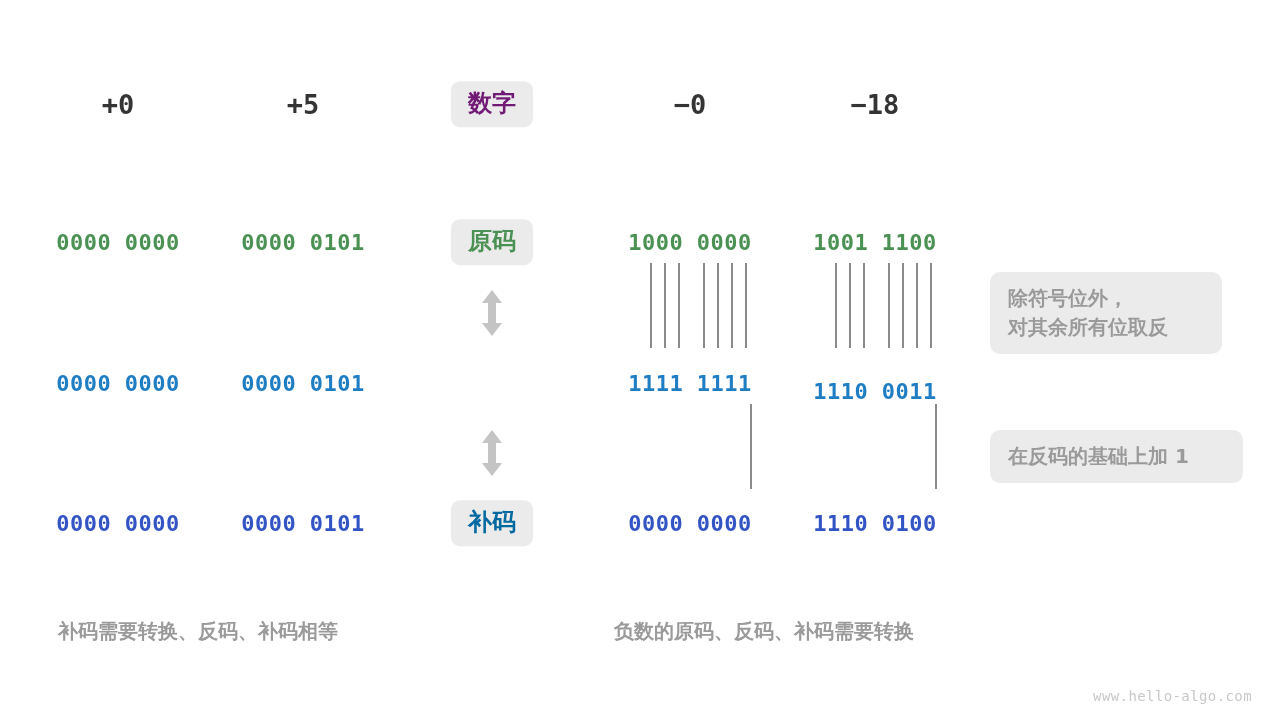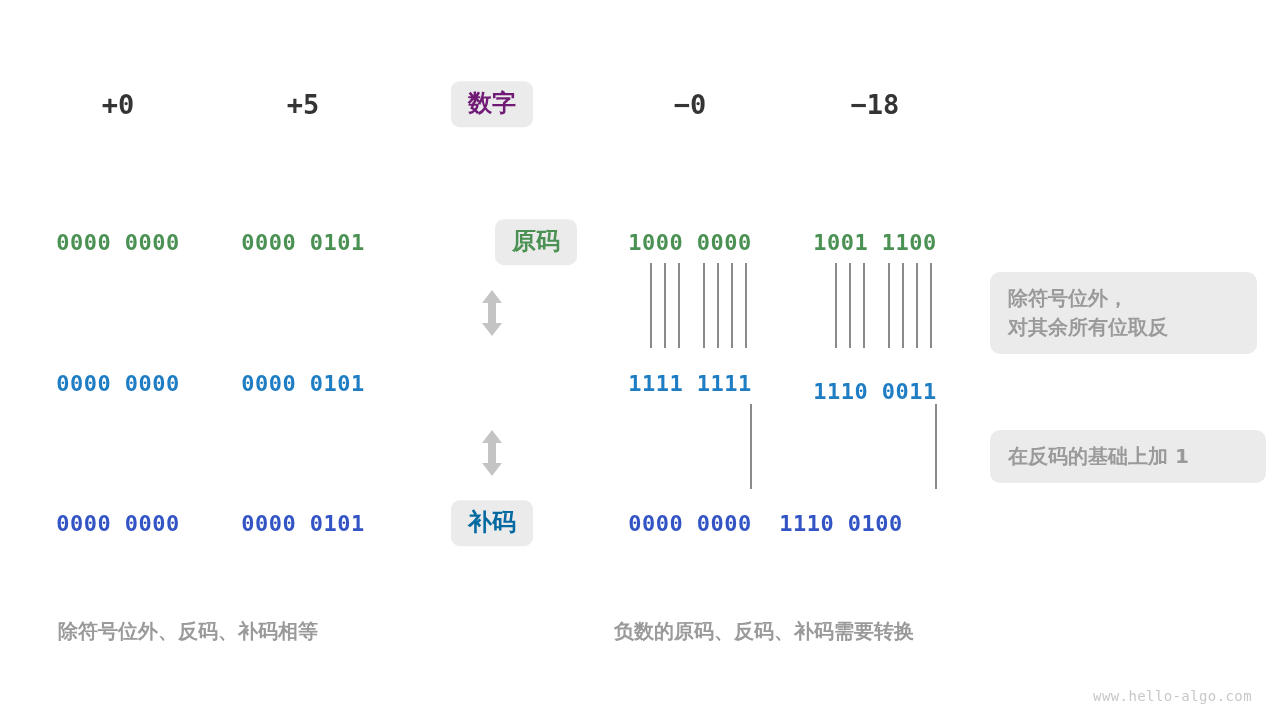--- a/index.html
+++ b/index.html
@@ -126,21 +126,21 @@
   <div class="badge dark" style="left:492px; top:104px;">数字</div>
 
   <div class="cell hdr-num" style="left:690px; top:104px;">−0</div>
 
   <div class="cell hdr-num" style="left:875px; top:104px;">−18</div>
 
   <div class="cell bits green" style="left:118px; top:242px;">0000 0000</div>
 
   <div class="cell bits green" style="left:303px; top:242px;">0000 0101</div>
 
-  <div class="badge green" style="left:492px; top:242px;margin-left:44px;">原码</div>
+  <div class="badge green" style="left:492px; top:242px;">原码</div>
 
   <div class="cell bits green" style="left:690px; top:242px;">1000 0000</div>
 
   <div class="cell bits green" style="left:875px; top:242px;">1001 1100</div>
 
   <div class="cell bits blue" style="left:118px; top:383px;">0000 0000</div>
 
   <div class="cell bits blue" style="left:303px; top:383px;">0000 0101</div>
 
 
@@ -149,21 +149,21 @@
   <div class="cell bits blue" style="left:875px; top:391px;">1110 0011</div>
 
   <div class="cell bits indigo" style="left:118px; top:523px;">0000 0000</div>
 
   <div class="cell bits indigo" style="left:303px; top:523px;">0000 0101</div>
 
   <div class="badge indigo" style="left:492px; top:523px;">补码</div>
 
   <div class="cell bits indigo" style="left:690px; top:523px;">0000 0000</div>
 
-  <div class="cell bits indigo" style="left:841px; top:523px;">1110 0100</div>
+  <div class="cell bits indigo" style="left:875px; top:523px;">1110 0100</div>
 
   <div class="dbl-arrow" style="left:492px; top:313px;">
     <svg viewBox="0 0 26 50" xmlns="http://www.w3.org/2000/svg">
       <path d="M13 2 L23 15 L17 15 L17 35 L23 35 L13 48 L3 35 L9 35 L9 15 L3 15 Z" fill="#c4c4c4"></path>
     </svg>
   </div>
 
   <div class="dbl-arrow" style="left:492px; top:453px;">
     <svg viewBox="0 0 26 50" xmlns="http://www.w3.org/2000/svg">
       <path d="M13 2 L23 15 L17 15 L17 35 L23 35 L13 48 L3 35 L9 35 L9 15 L3 15 Z" fill="#c4c4c4"></path>
@@ -182,24 +182,24 @@
   <div class="tick" style="left:849px;  top:263px; height:85px;"></div>
   <div class="tick" style="left:863px;  top:263px; height:85px;"></div>
   <div class="tick" style="left:888px;  top:263px; height:85px;"></div>
   <div class="tick" style="left:902px;  top:263px; height:85px;"></div>
   <div class="tick" style="left:916px;  top:263px; height:85px;"></div>
   <div class="tick" style="left:930px;  top:263px; height:85px;"></div>
 
   <div class="tick" style="left:750px;  top:404px; height:85px;"></div>
   <div class="tick" style="left:935px;  top:404px; height:85px;"></div>
 
-  <div class="note" style="left:990px; top:272px; width:267px;">除符号位外，
+  <div class="note" style="left:990px; top:272px; width:232px;">除符号位外，
 对其余所有位取反</div>
 
-  <div class="note" style="left:990px; top:430px; width:276px;">在反码的基础上加  1</div>
-
-  <div class="caption" style="left:58px; top:618px;">除符号位外、反码、补码相等</div>
+  <div class="note" style="left:990px; top:430px; width:253px;">在反码的基础上加  1</div>
+
+  <div class="caption" style="left:58px; top:618px;">补码需要转换、反码、补码相等</div>
 
   <div class="caption" style="left:614px; top:618px;">负数的原码、反码、补码需要转换</div>
 
   <div class="watermark">www.hello-algo.com</div>
 
 </div>
 
 </body></html>

